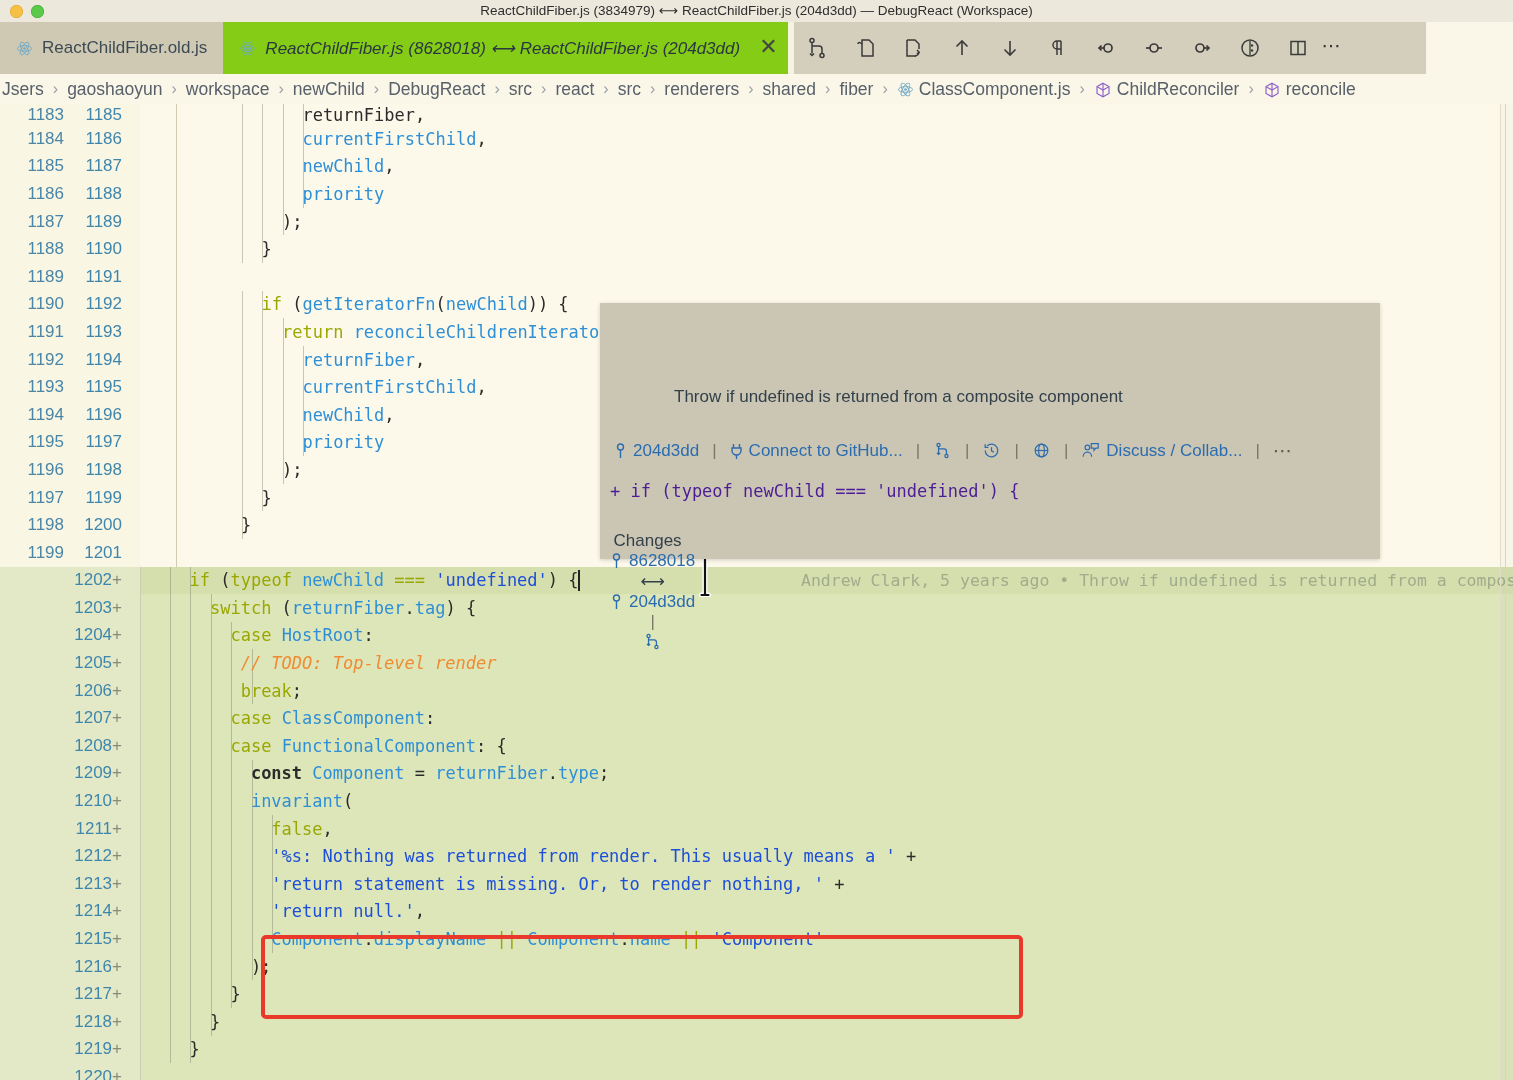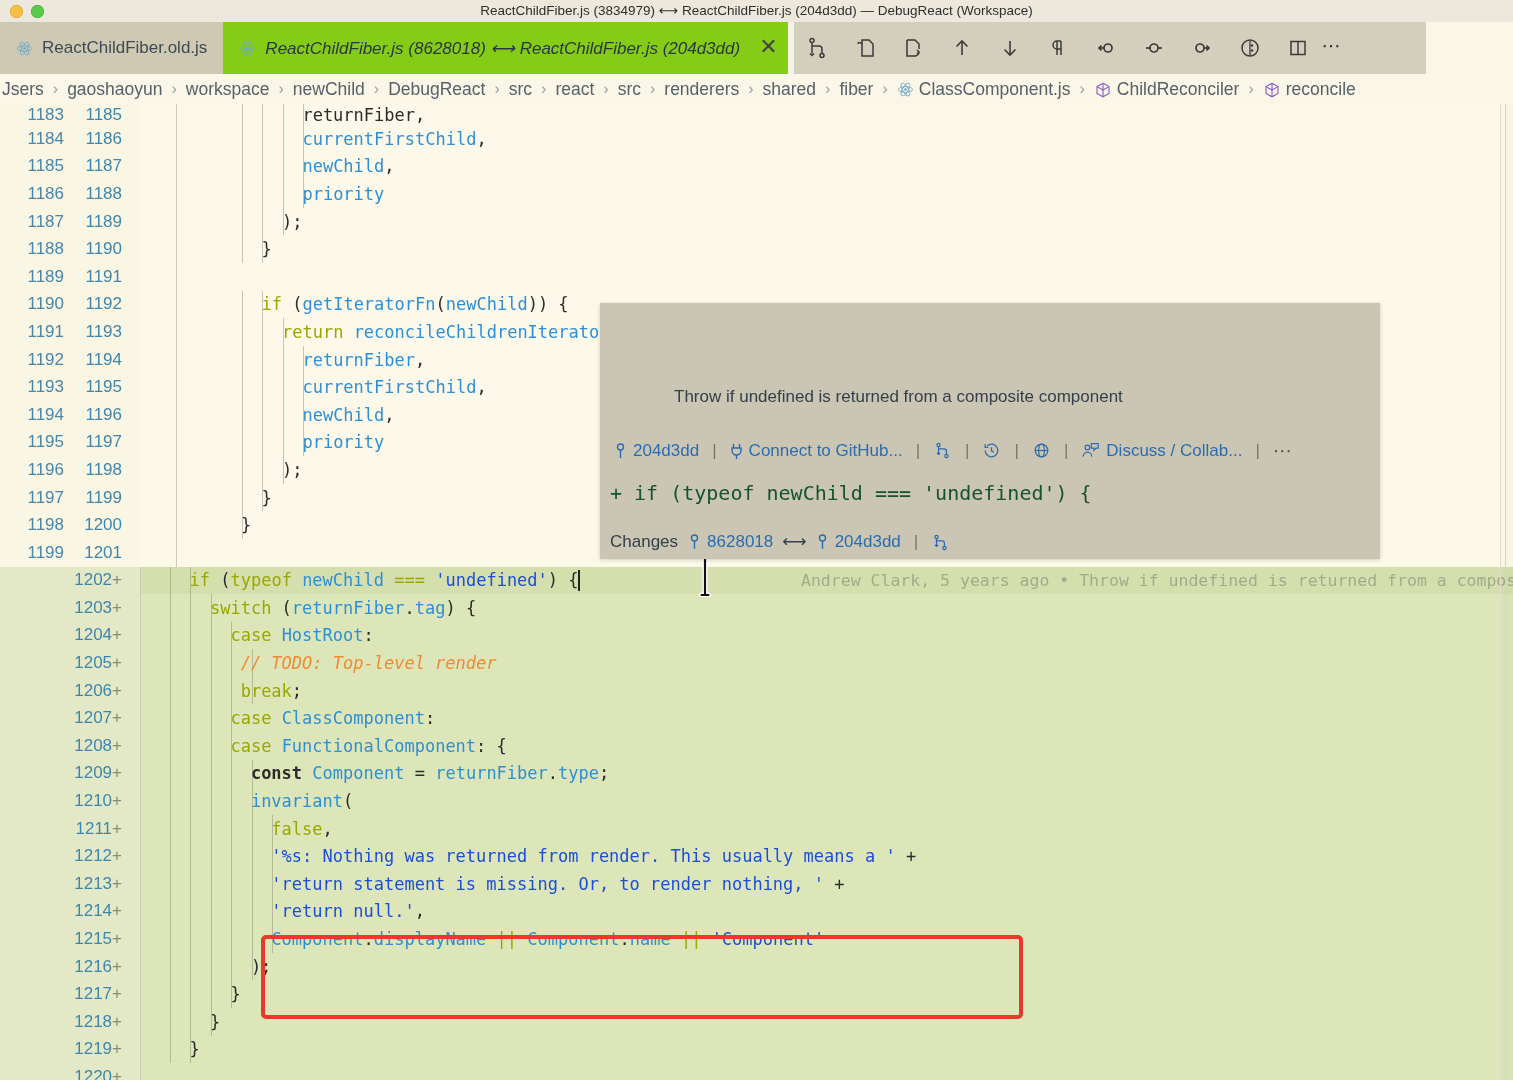--- a/index.html
+++ b/index.html
@@ -173,27 +173,27 @@
   }
   .pp-actions {
     position: absolute; left: 14px; top: 136px;
     display: flex; align-items: center; gap: 0;
     font-size: 17px; color: #2b6cb0; white-space: nowrap;
   }
   .pp-act { display: flex; align-items: center; gap: 6px; cursor: default; }
   .pp-pipe { color: #7b7767; padding: 0 13px; }
   .pp-diffline {
     position: absolute; left: 10px; top: 178px;
-    font-family: "DejaVu Sans Mono", monospace; font-size: 20px;
-    color: #14532d; white-space: pre;
+    font-family: "DejaVu Sans Mono", monospace; font-size: 17px;
+    color: #4c1d95; white-space: pre;
   }
   .pp-changes {
     position: absolute; left: 10px; top: 228px;
-    display: flex; align-items: flex-end; gap: 0;
-    font-size: 17px; color: #33404a; white-space: nowrap;
+    display: flex; align-items: center; gap: 0;
+    font-size: 17px; color: #33404a; white-space: nowrap; flex-direction: column;
   }
   .pp-changes .lnk { color: #2b6cb0; }
   .pp-arrow { color: #33404a; padding: 0 9px; font-size: 17px; }
 
   
   #vscroll {
     position: absolute; right: 0; top: 104px; width: 12px; height: 976px;
     background: rgba(0,0,0,0.015);
   }
   #vscroll-line { position: absolute; left: 4px; top: 0; bottom: 0; width: 1px; background: #d9d3c0; }

